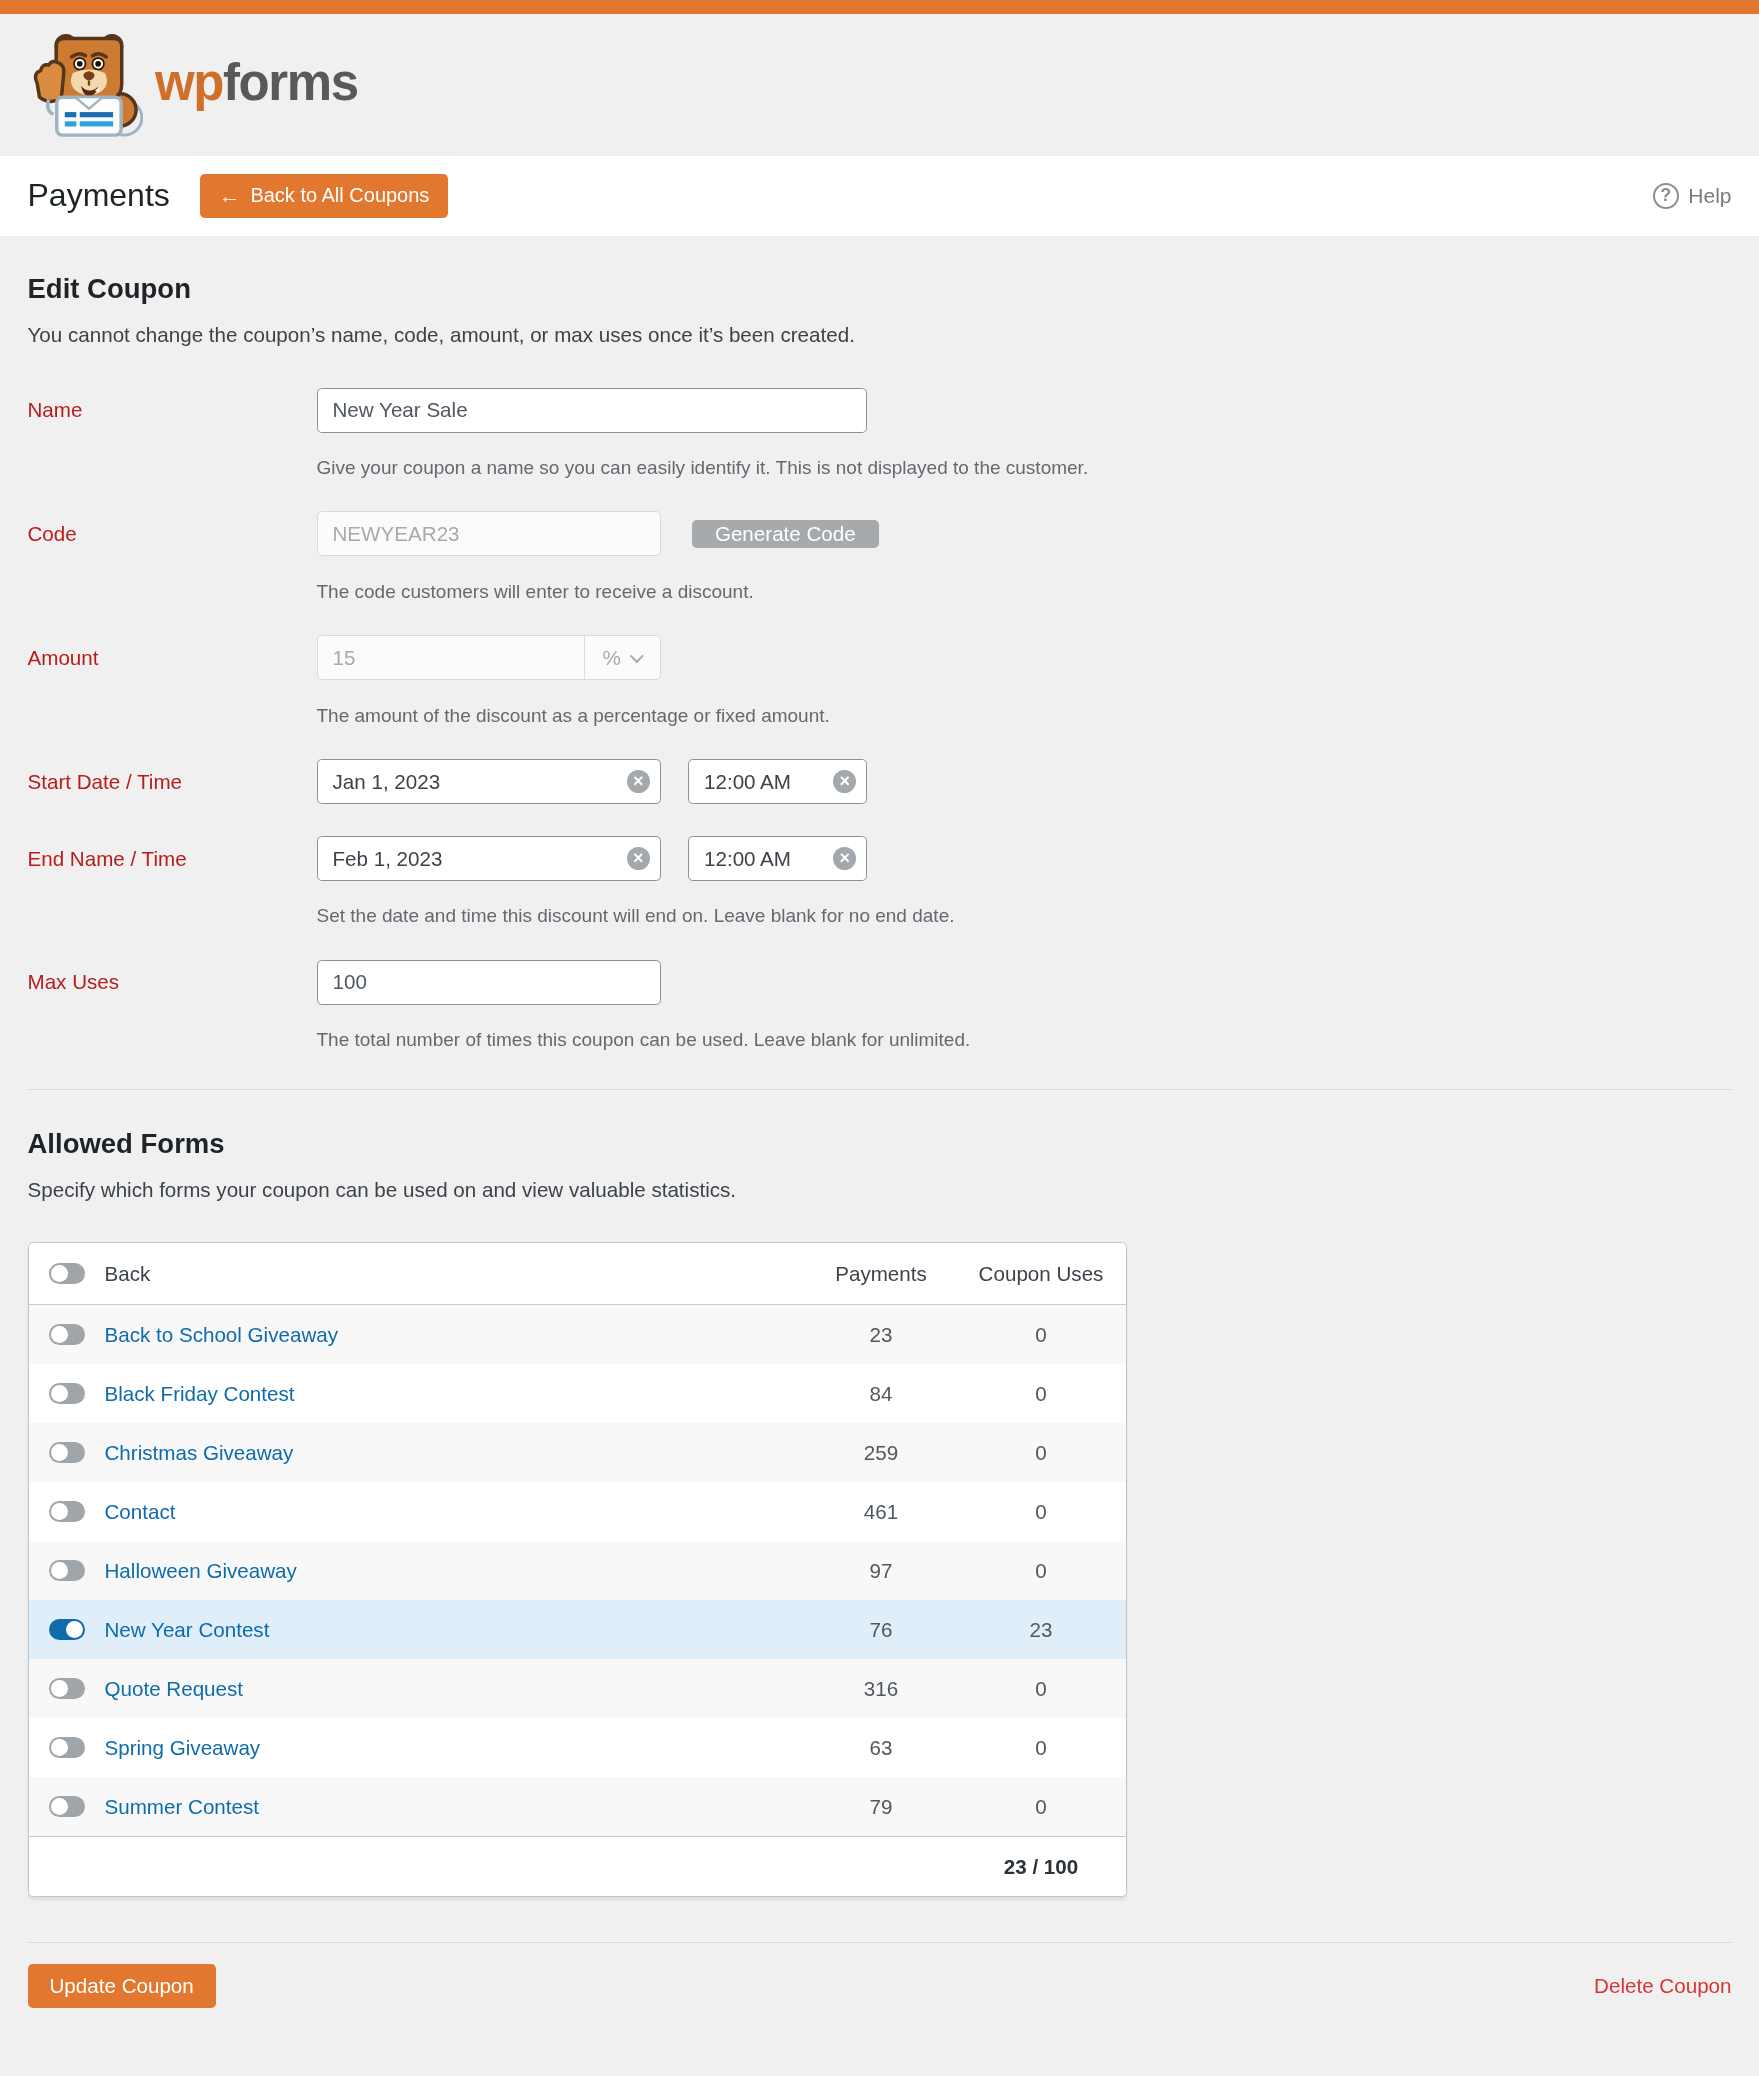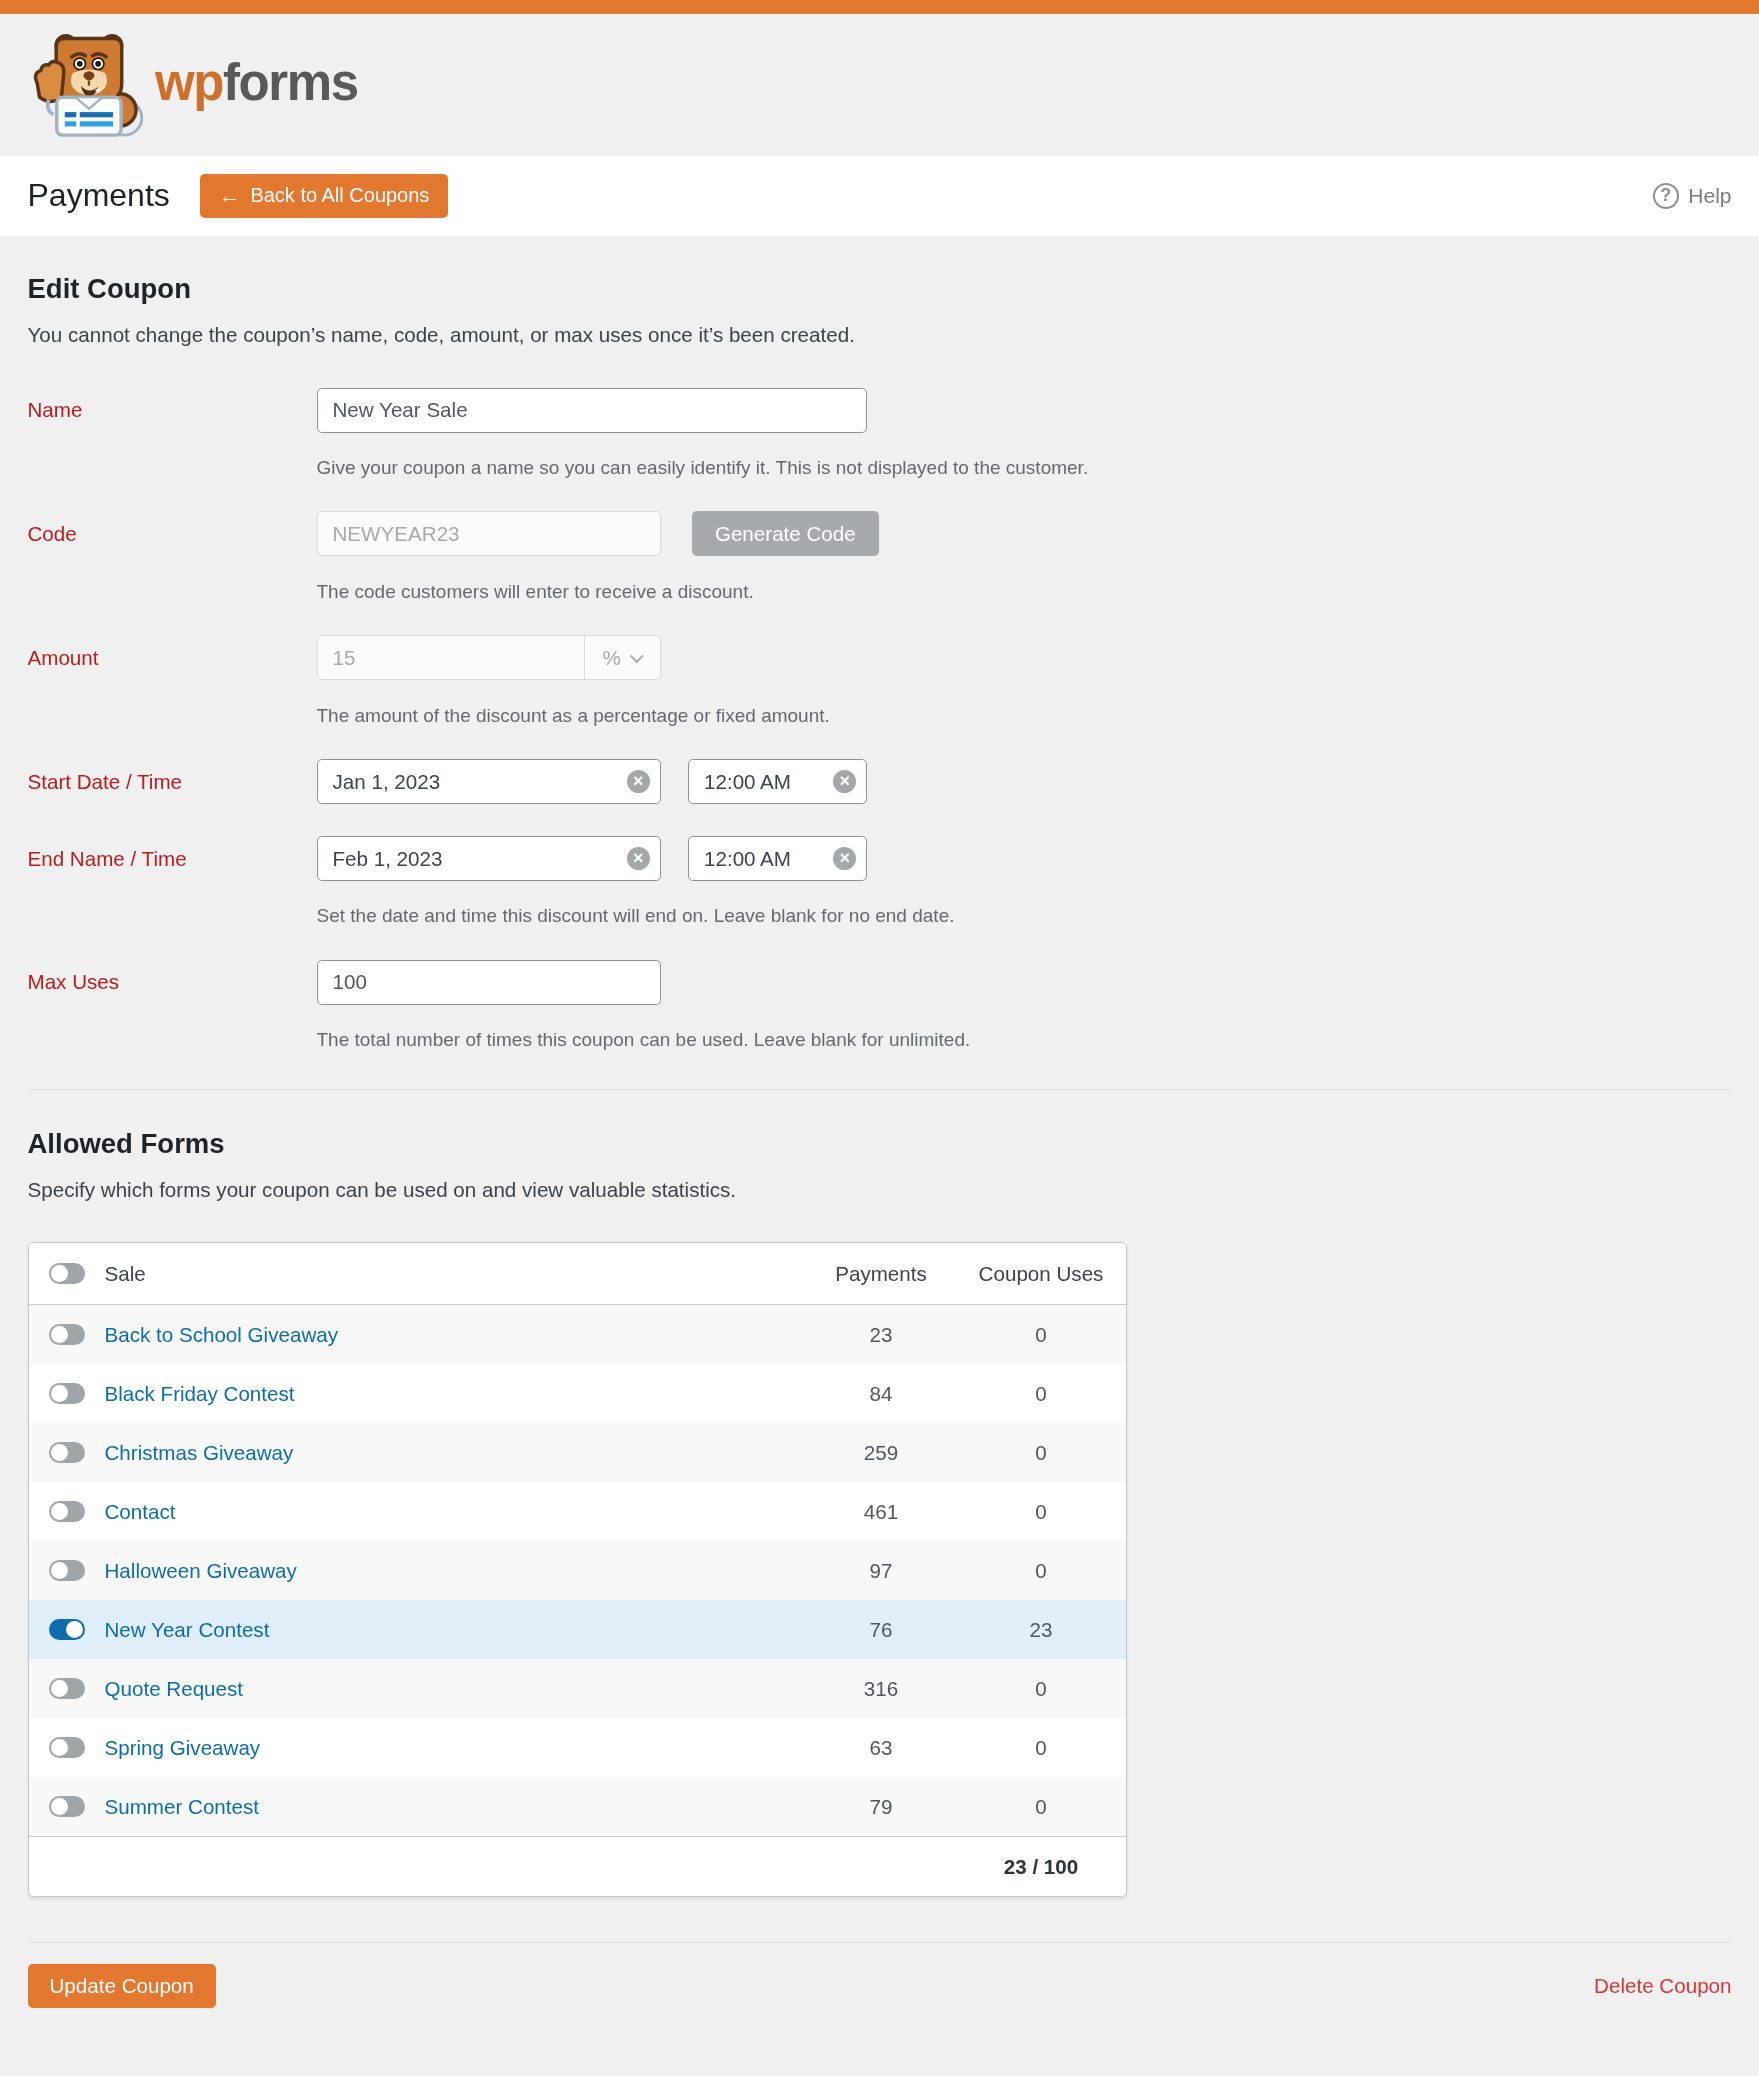--- a/index.html
+++ b/index.html
@@ -51,21 +51,21 @@
     height:45px; border:1.4px solid #8c9196; border-radius:4.8px; background:#fff;
     font-family:inherit; font-size:20.6px; color:#50575e; padding:0 15px; outline:none;
   }
   .w-name { width:550px; }
   .w-std  { width:344px; }
   input.disabled-input {
     border-color:#d8dadd; background:#fbfbfc; color:#a7aaad;
   }
   .btn-gray {
     background:#a7aaad; color:#fff; border:none; border-radius:4.8px;
-    font-family:inherit; font-size:20.6px; height:45px; padding:0 23.4px; margin-left:31px;
+    font-family:inherit; font-size:20.6px; height:28px; padding:0 23.4px; margin-left:31px;
   }
 
   .amount-box {
     width:344px; height:45px; border:1.4px solid #d8dadd; border-radius:4.8px; background:#fbfbfc;
     display:flex; align-items:center; overflow:hidden;
   }
   .amount-box input {
     flex:1; border:none; background:transparent; font-family:inherit; font-size:20.6px;
     color:#a7aaad; padding:0 15px; outline:none; min-width:0;
   }
@@ -285,21 +285,21 @@
 
   <section>
     <h2 class="section-heading allowed-heading">Allowed Forms</h2>
     <p class="section-note allowed-note">Specify which forms your coupon can be used on and view valuable statistics.</p>
 
     <div class="forms-table">
       <div class="t-row t-head">
         <div class="cell-toggle">
           <span class="toggle"></span>
         </div>
-        <div class="cell-form">Sale</div>
+        <div class="cell-form">Back</div>
         <div class="cell-pay">Payments</div>
         <div class="cell-uses">Coupon Uses</div>
       </div>
 
       <div id="table-body">
           <div class="t-row alt">
     <div class="cell-toggle">
       <span class="toggle"></span>
     </div>
     <div class="cell-form">

